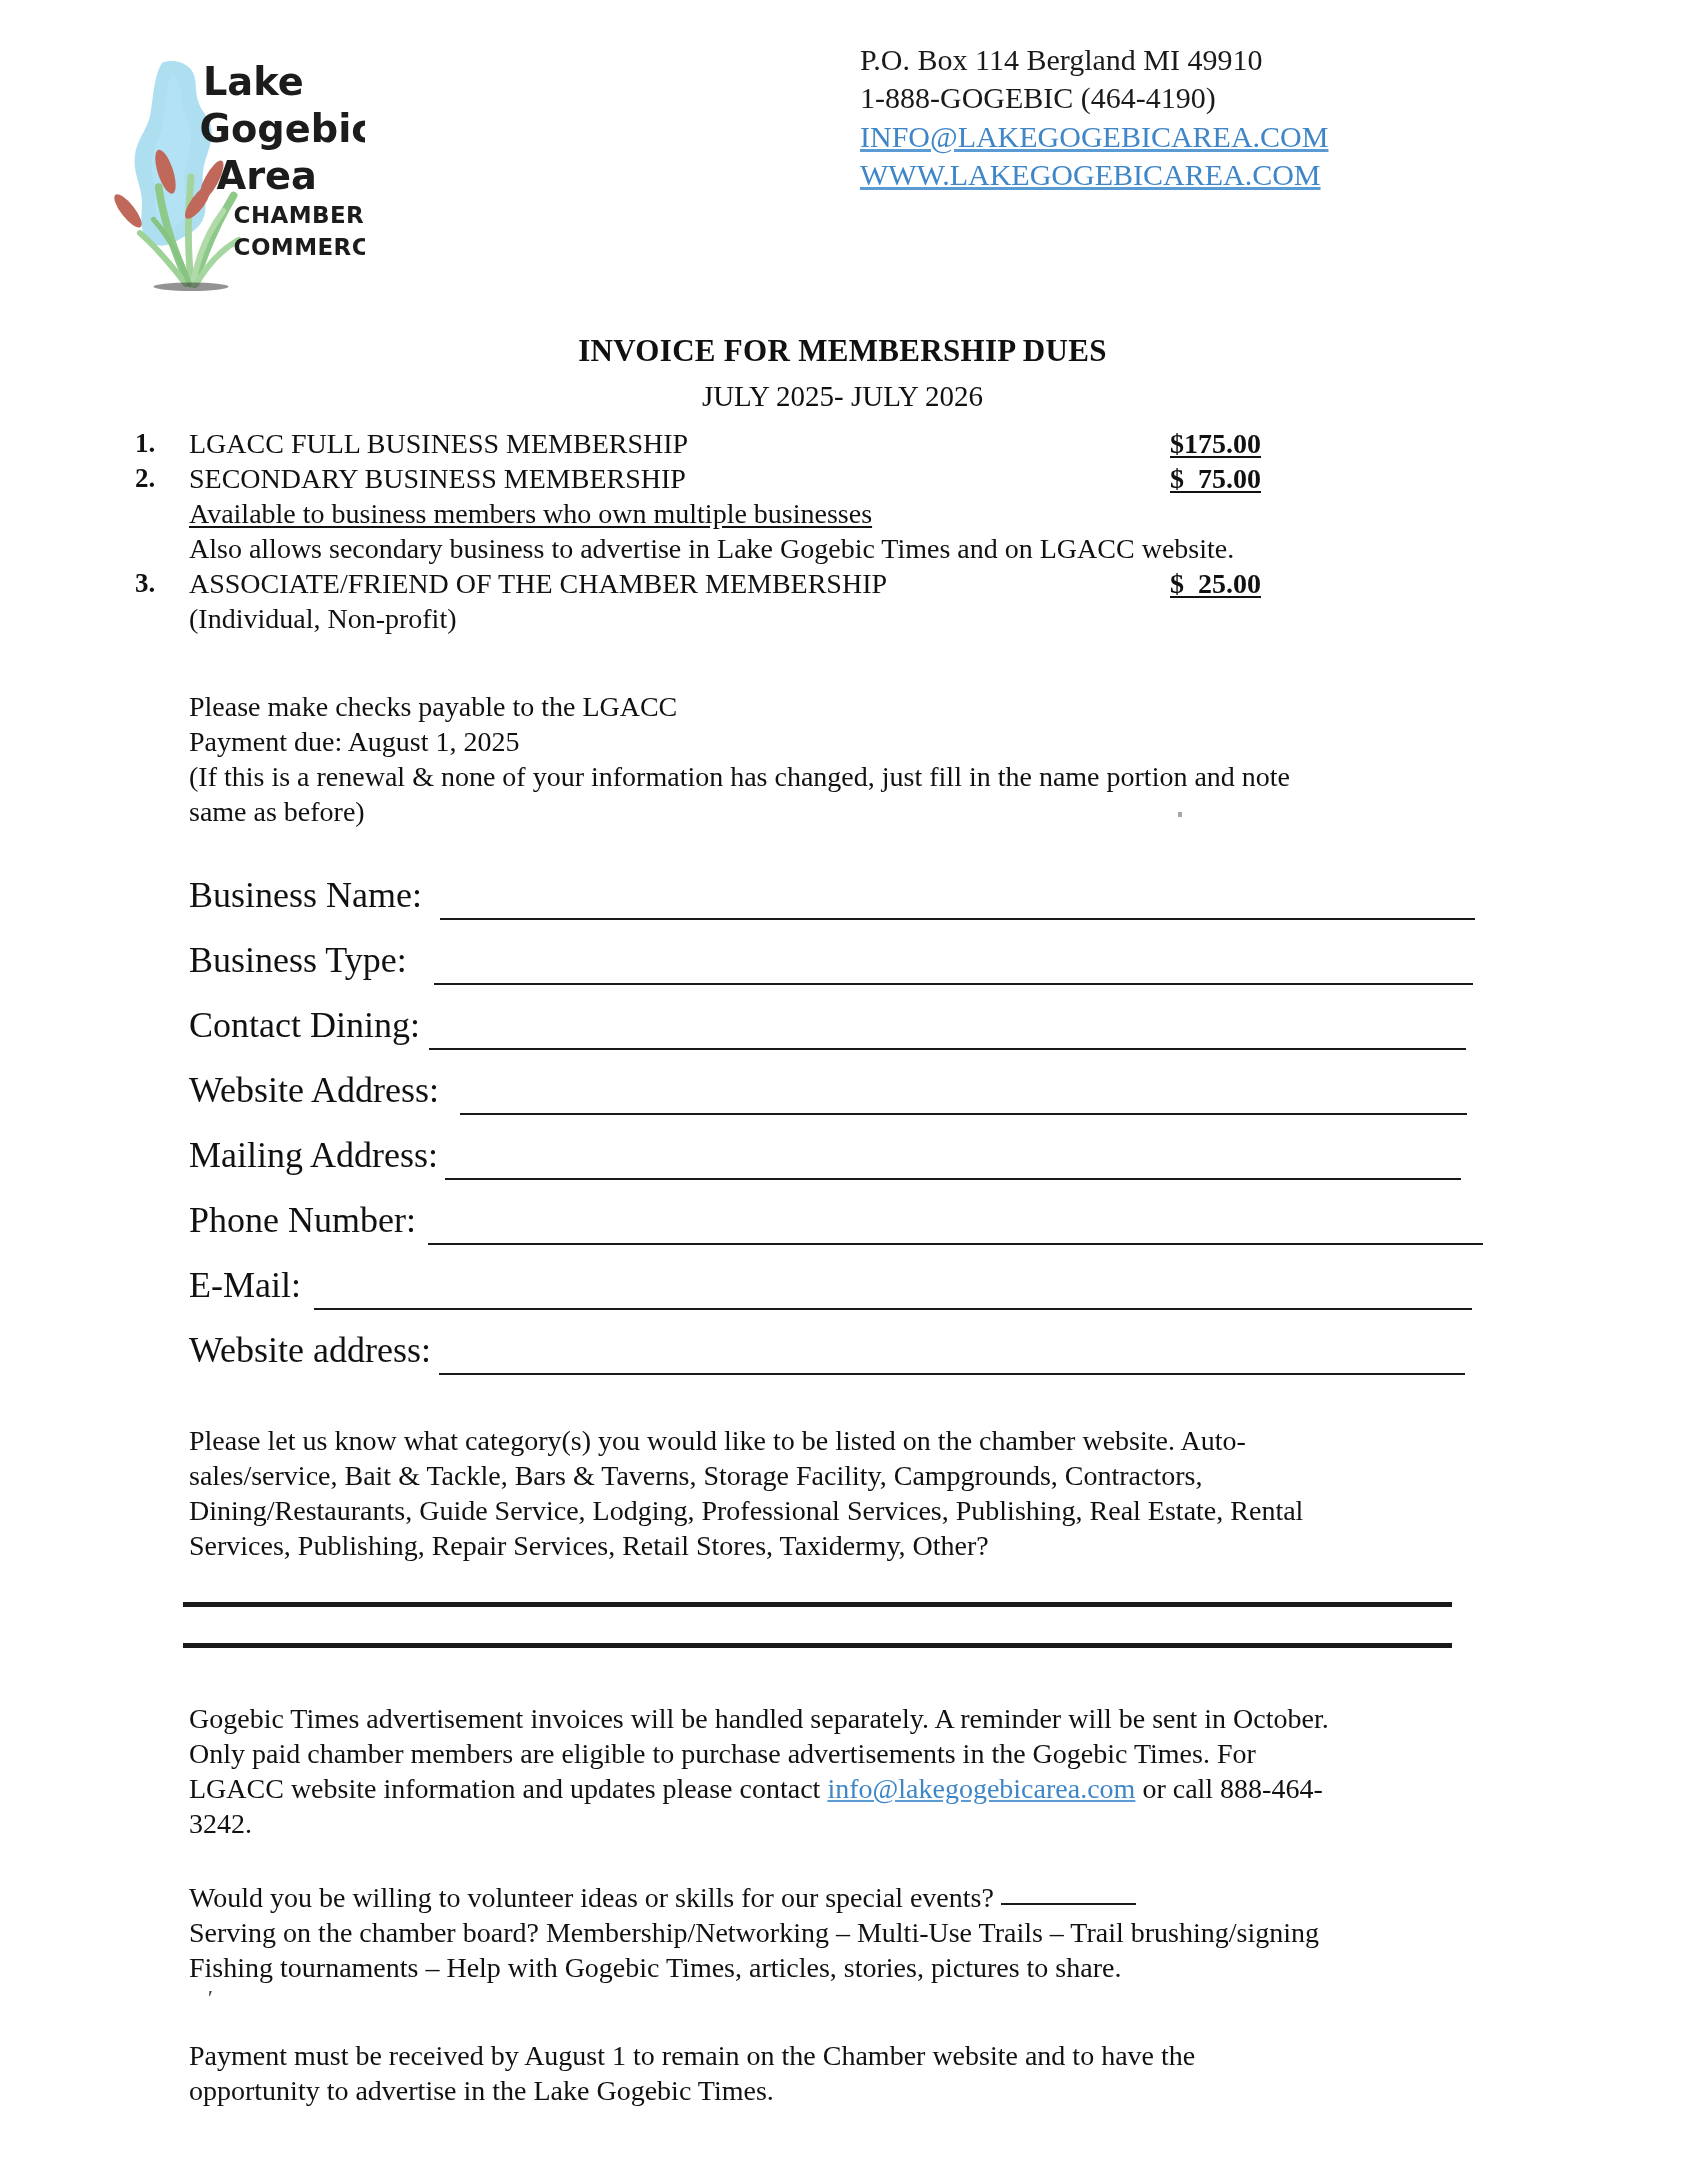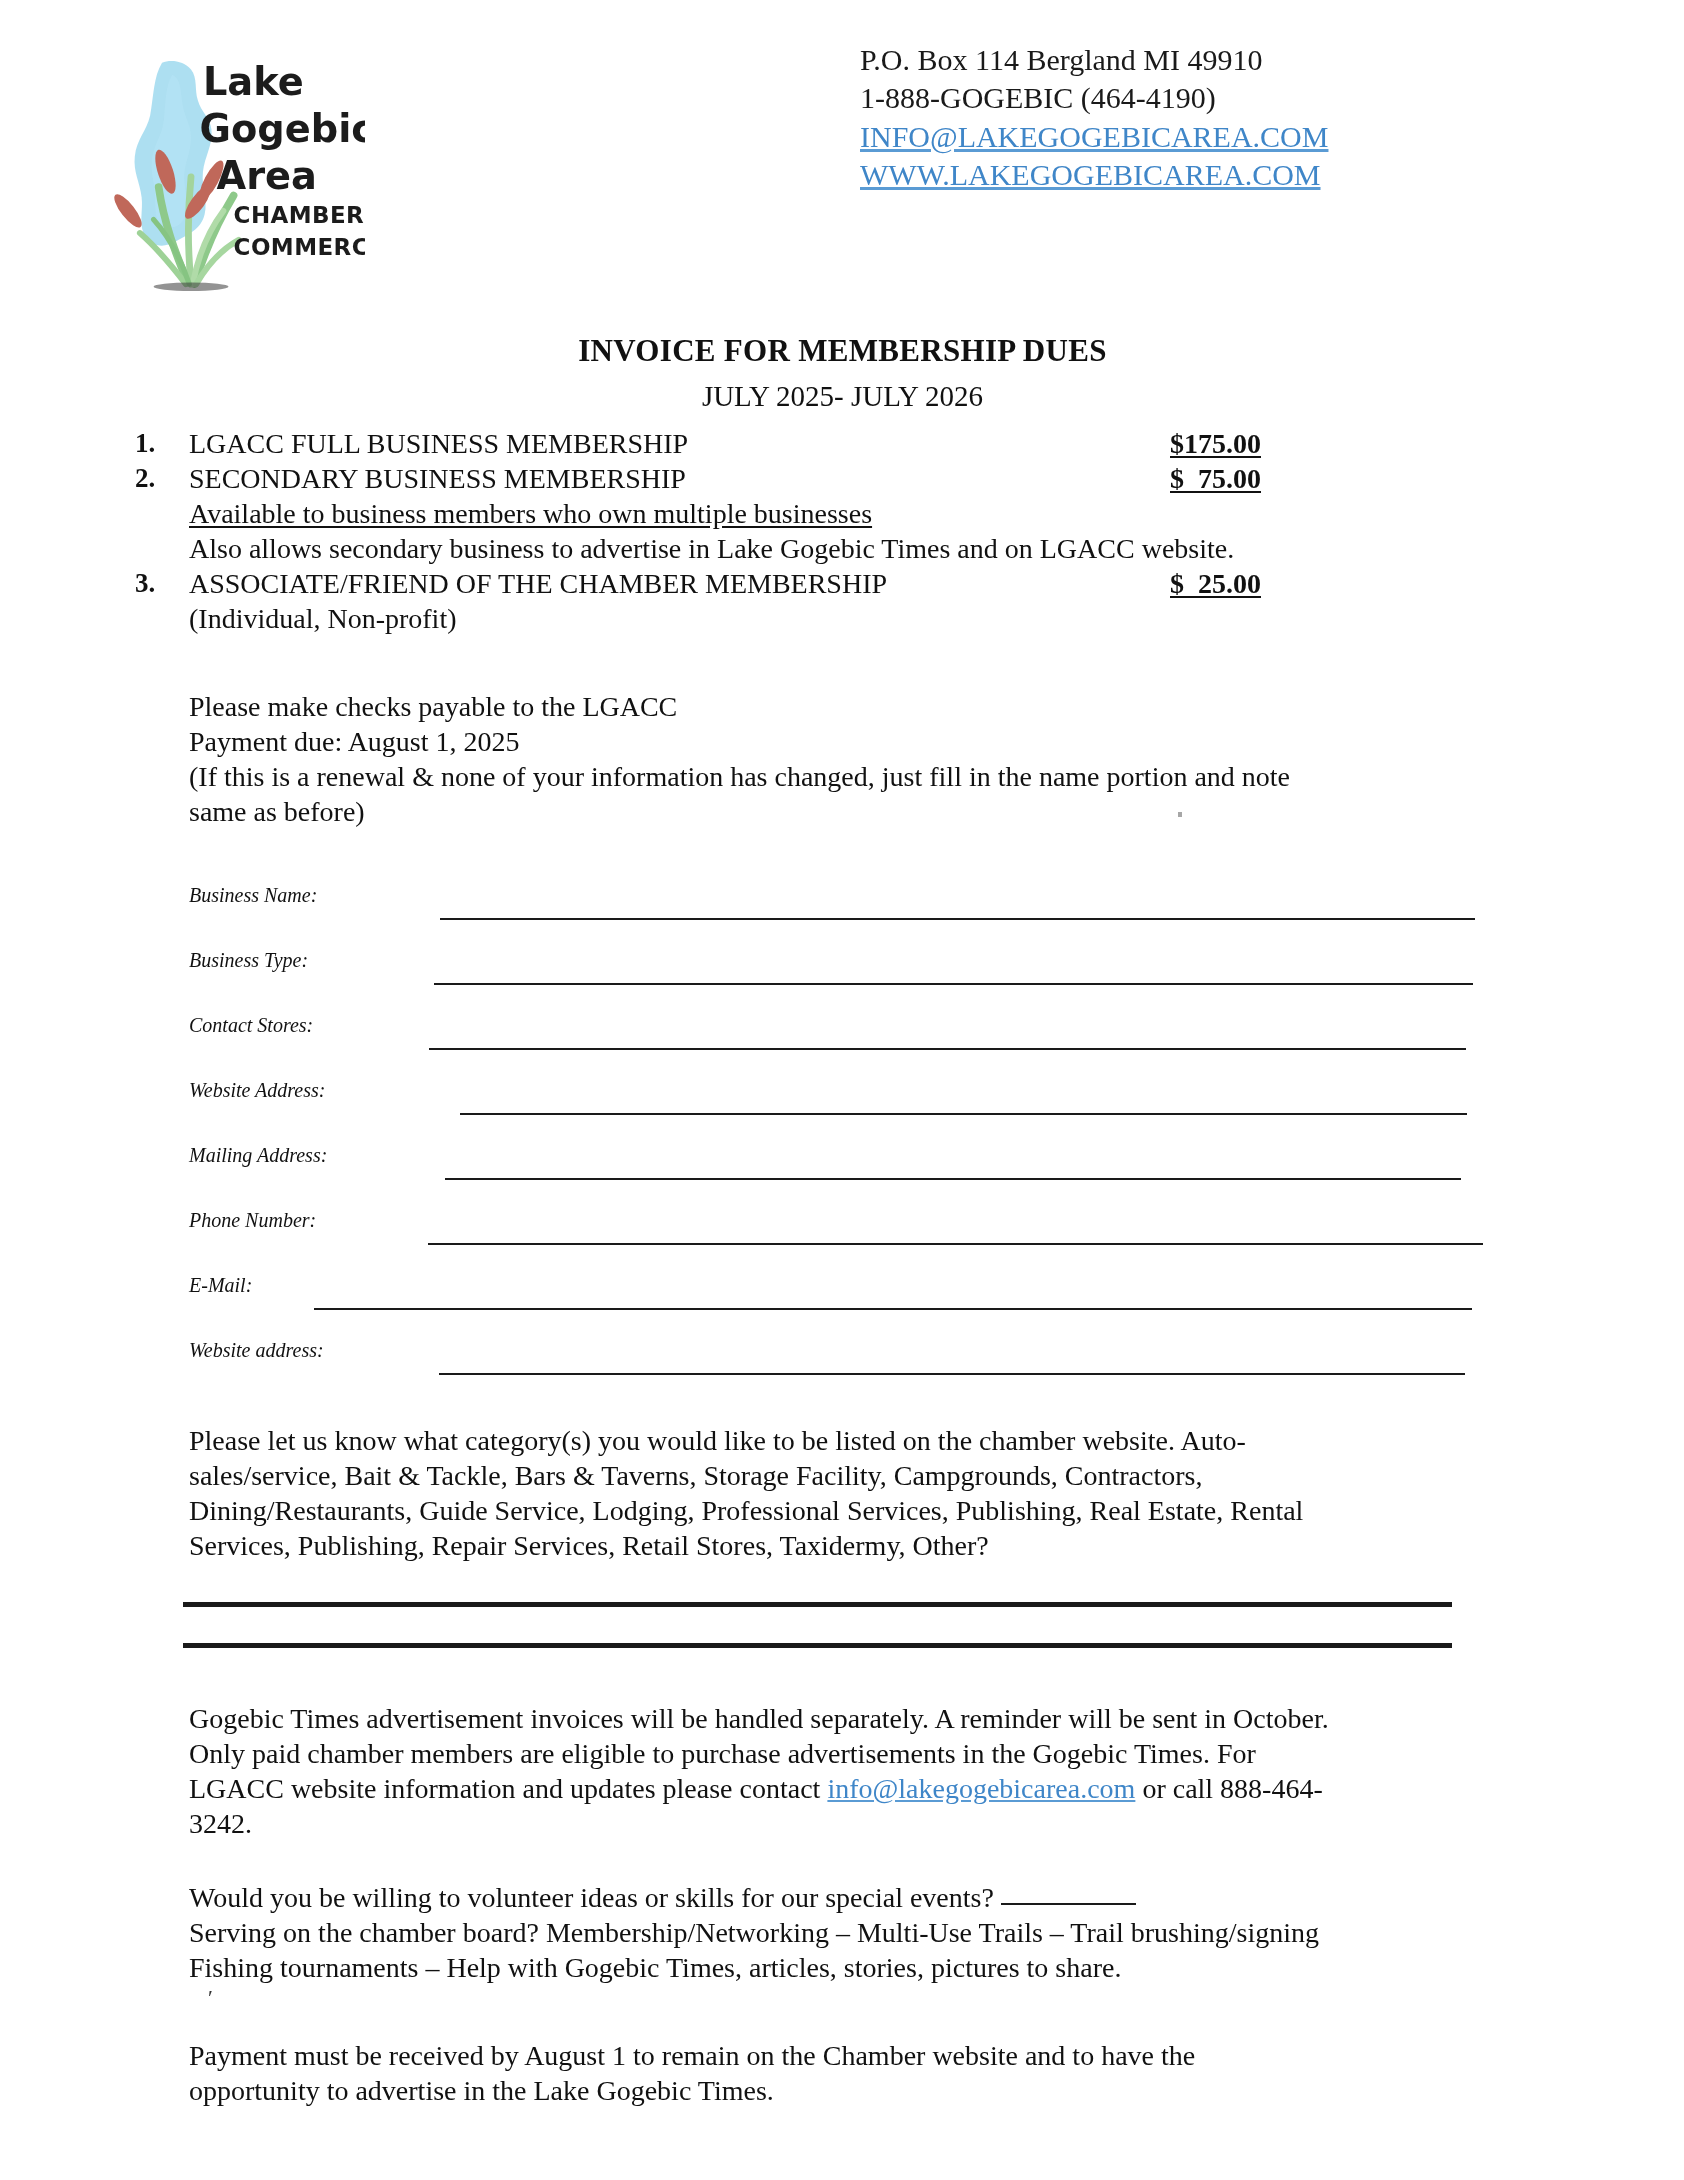--- a/index.html
+++ b/index.html
@@ -135,22 +135,21 @@
   .spacer-lg { height: 53px; }
 
   
   .fields {
     padding-left: 189px;
     padding-top: 48px;
   }
   .field-row {
     position: relative;
     height: 65px;
-    font-size: 20px;
-    font-style: italic;
+    font-size: 36px;
   }
   .field-label {
     position: absolute;
     left: 0;
     top: 0;
     line-height: 37px;
     white-space: nowrap;
   }
   .field-line {
     position: absolute;
@@ -326,21 +325,21 @@
         <span class="field-label">Business Name:</span>
         <span class="field-line" style="left:251px;width:1035px;"></span>
       </div>
 
       <div class="field-row">
         <span class="field-label">Business Type:</span>
         <span class="field-line" style="left:245px;width:1039px;"></span>
       </div>
 
       <div class="field-row">
-        <span class="field-label">Contact Stores:</span>
+        <span class="field-label">Contact Dining:</span>
         <span class="field-line" style="left:240px;width:1037px;"></span>
       </div>
 
       <div class="field-row">
         <span class="field-label">Website Address:</span>
         <span class="field-line" style="left:271px;width:1007px;"></span>
       </div>
 
       <div class="field-row">
         <span class="field-label">Mailing Address:</span>

